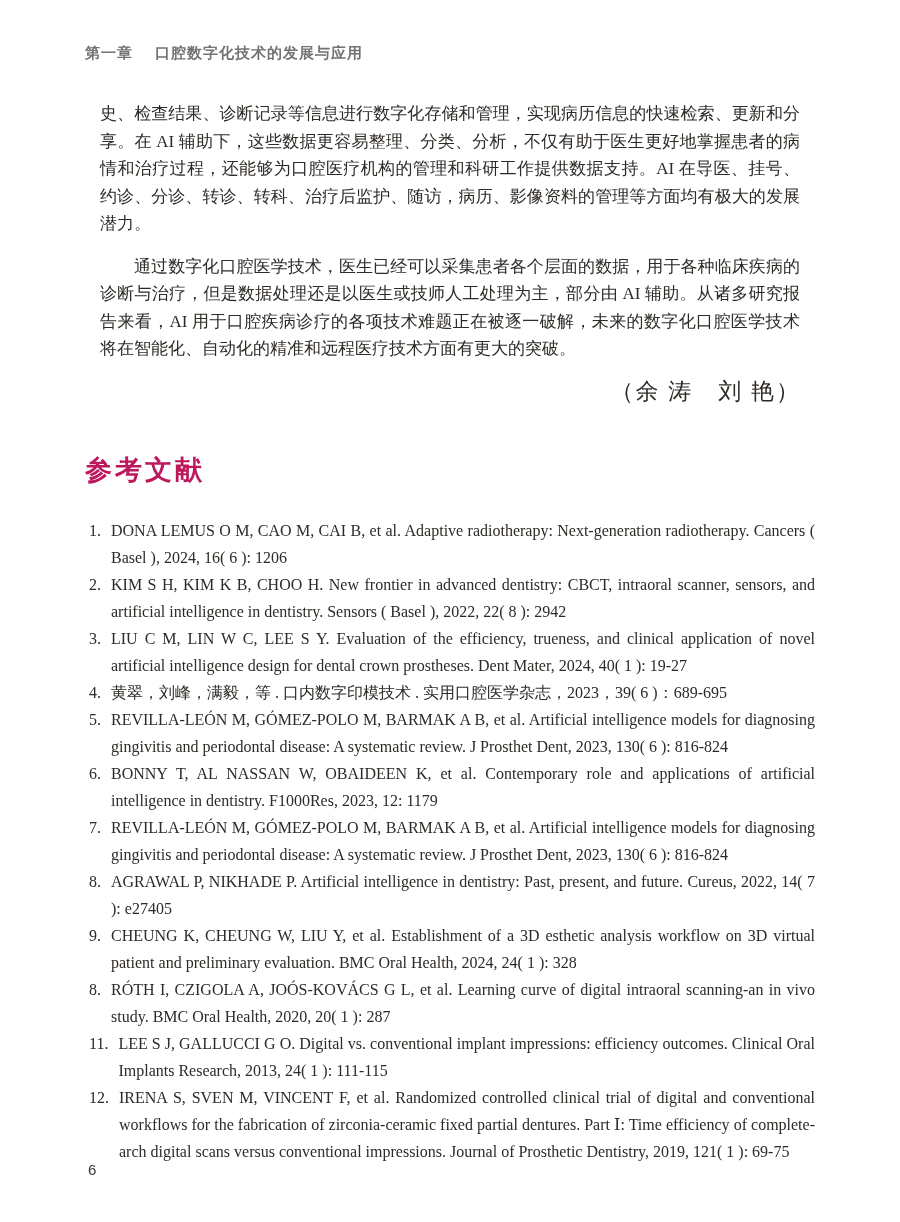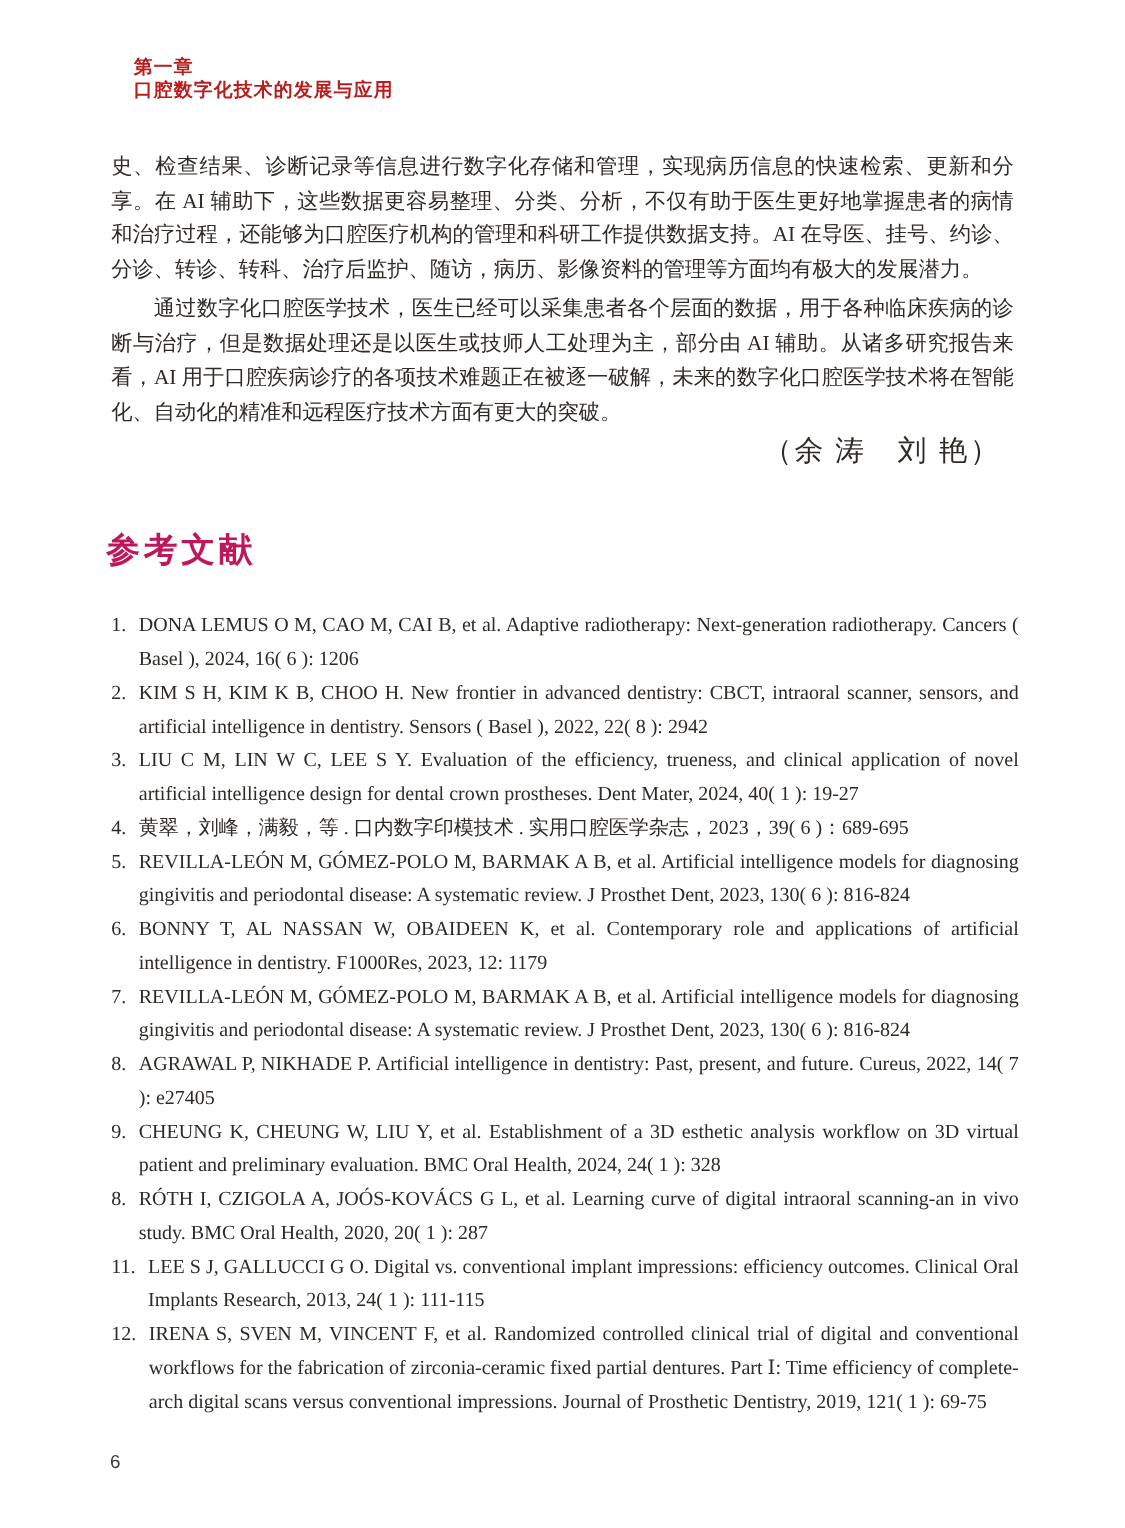--- a/index.html
+++ b/index.html
@@ -12,33 +12,33 @@
     color:#2e2a26;
   }
   .content {
     position:absolute; left:85px; top:0; width:730px;
   }
   .chapter-header {
     padding-top:44px;
     font-family:"Liberation Sans","DejaVu Sans",sans-serif;
     font-weight:bold;
     font-size:15px;
-    color:#b91c1c;
+    color:#737373;
     letter-spacing:1px;
-    display:flex; align-items:baseline;flex-direction:column;
+    display:flex; align-items:baseline;
   }
   .chapter-header .chapter-title { margin-left:22px; }
   .body-text {
     margin-top:37px;
     font-size:17px;
     line-height:27.5px;
     text-align:justify;
     text-justify:inter-ideograph;
   }
-  .body-text p { margin:4px; }
+  .body-text p { margin:15px; }
   .body-text p.indent { text-indent:2em; }
   .authors-line {
     margin-top:2px;
     font-size:23px;
     line-height:27.5px;
     text-align:right;
     padding-right:14px;
     letter-spacing:2px;
   }
   .refs-heading {

